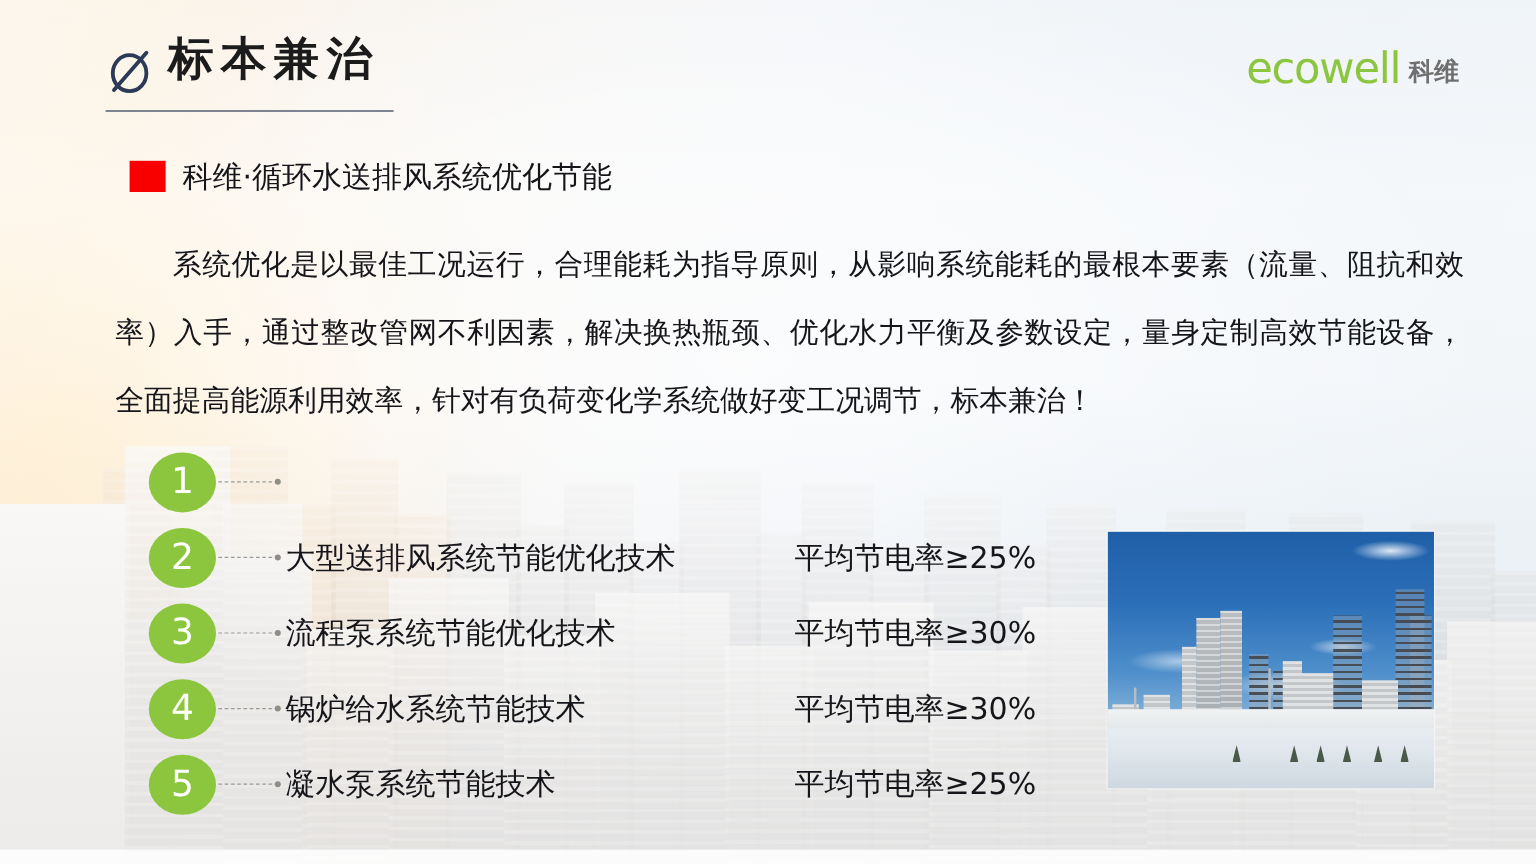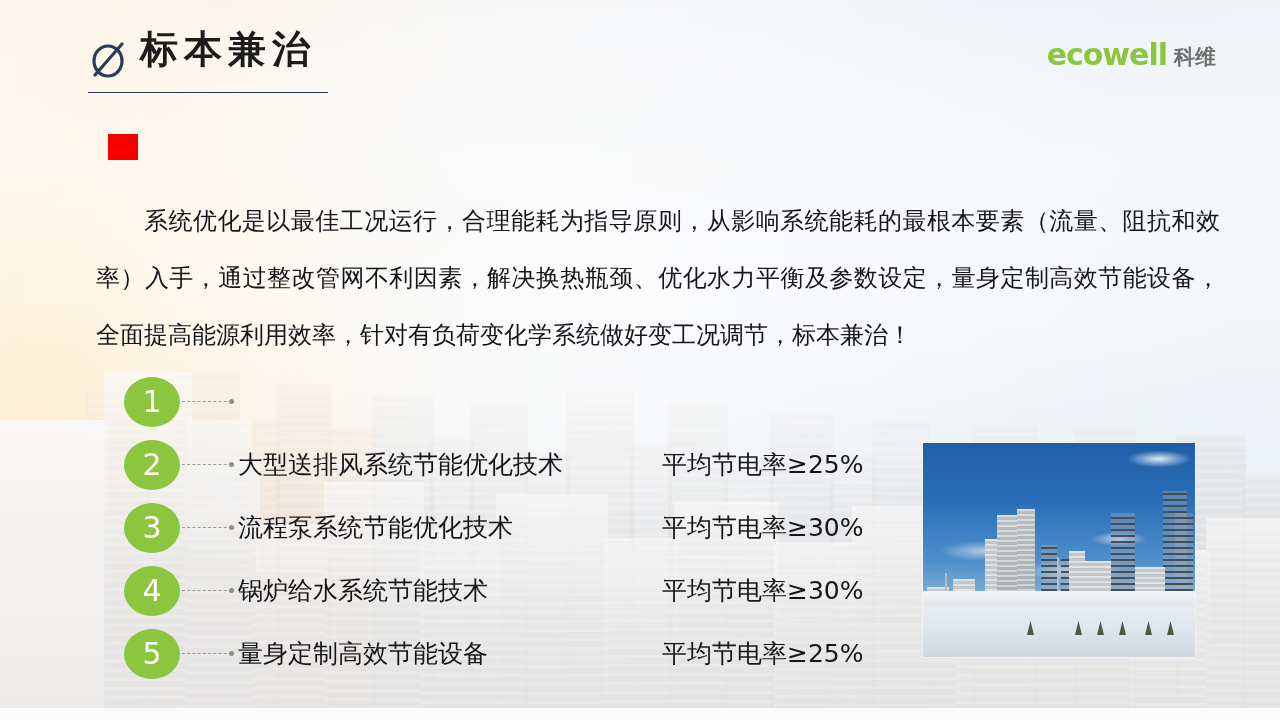--- a/index.html
+++ b/index.html
@@ -86,21 +86,21 @@
     border-top:1.6px solid #2c3a52;
   }
 
   
   .logo {
     position:absolute; right:64px; top:40px;
     display:flex; align-items:center; gap:4px;
   }
   .logo-word {
     font-family:"DejaVu Sans","Liberation Sans",sans-serif;
-    font-size:30px; font-weight:bold; color:#8cc63e;
+    font-size:36px; font-weight:normal; color:#8cc63e;
     letter-spacing:-1px; line-height:1;margin-left:28px;
   }
   .logo-cn {
     font-family:"DejaVu Sans","Liberation Sans",sans-serif;
     font-size:21px; font-weight:bold; color:#6f6f6f; line-height:1;
     margin-left:3px; margin-top:4px;
   }
 
   
   .subtitle-row {
@@ -271,20 +271,21 @@
   <div class="hdr-title">标本兼治</div>
   <div class="hdr-rule"></div>
 
   <div class="logo">
     <span class="logo-word">ecowell</span>
     <span class="logo-cn">科维</span>
   </div>
 
   <div class="subtitle-row">
     <span class="subtitle-marker"></span>
+    <span class="subtitle-text">科维·循环水送排风系统优化节能</span>
   </div>
 
   <div class="para">系统优化是以最佳工况运行，合理能耗为指导原则，从影响系统能耗的最根本要素（流量、阻抗和效率）入手，通过整改管网不利因素，解决换热瓶颈、优化水力平衡及参数设定，量身定制高效节能设备，全面提高能源利用效率，针对有负荷变化学系统做好变工况调节，标本兼治！</div>
 
   <div class="list">
 
     <div class="row">
       <span class="bullet">1</span>
       <span class="dash"></span>
     </div>
@@ -306,21 +307,21 @@
     <div class="row">
       <span class="bullet">4</span>
       <span class="dash"></span>
       <span class="row-name">锅炉给水系统节能技术</span>
       <span class="row-value">平均节电率≥30%</span>
     </div>
 
     <div class="row">
       <span class="bullet">5</span>
       <span class="dash"></span>
-      <span class="row-name">量身定制高效节能设备</span>
+      <span class="row-name">凝水泵系统节能技术</span>
       <span class="row-value">平均节电率≥25%</span>
     </div>
 
   </div>
 
   <div class="photo">
     <div class="ph-l ph-sky"></div>
     <div class="ph-l ph-cloud"></div>
 
     <div class="twr" style="left:240px; width:24px; height:118px;"></div>

